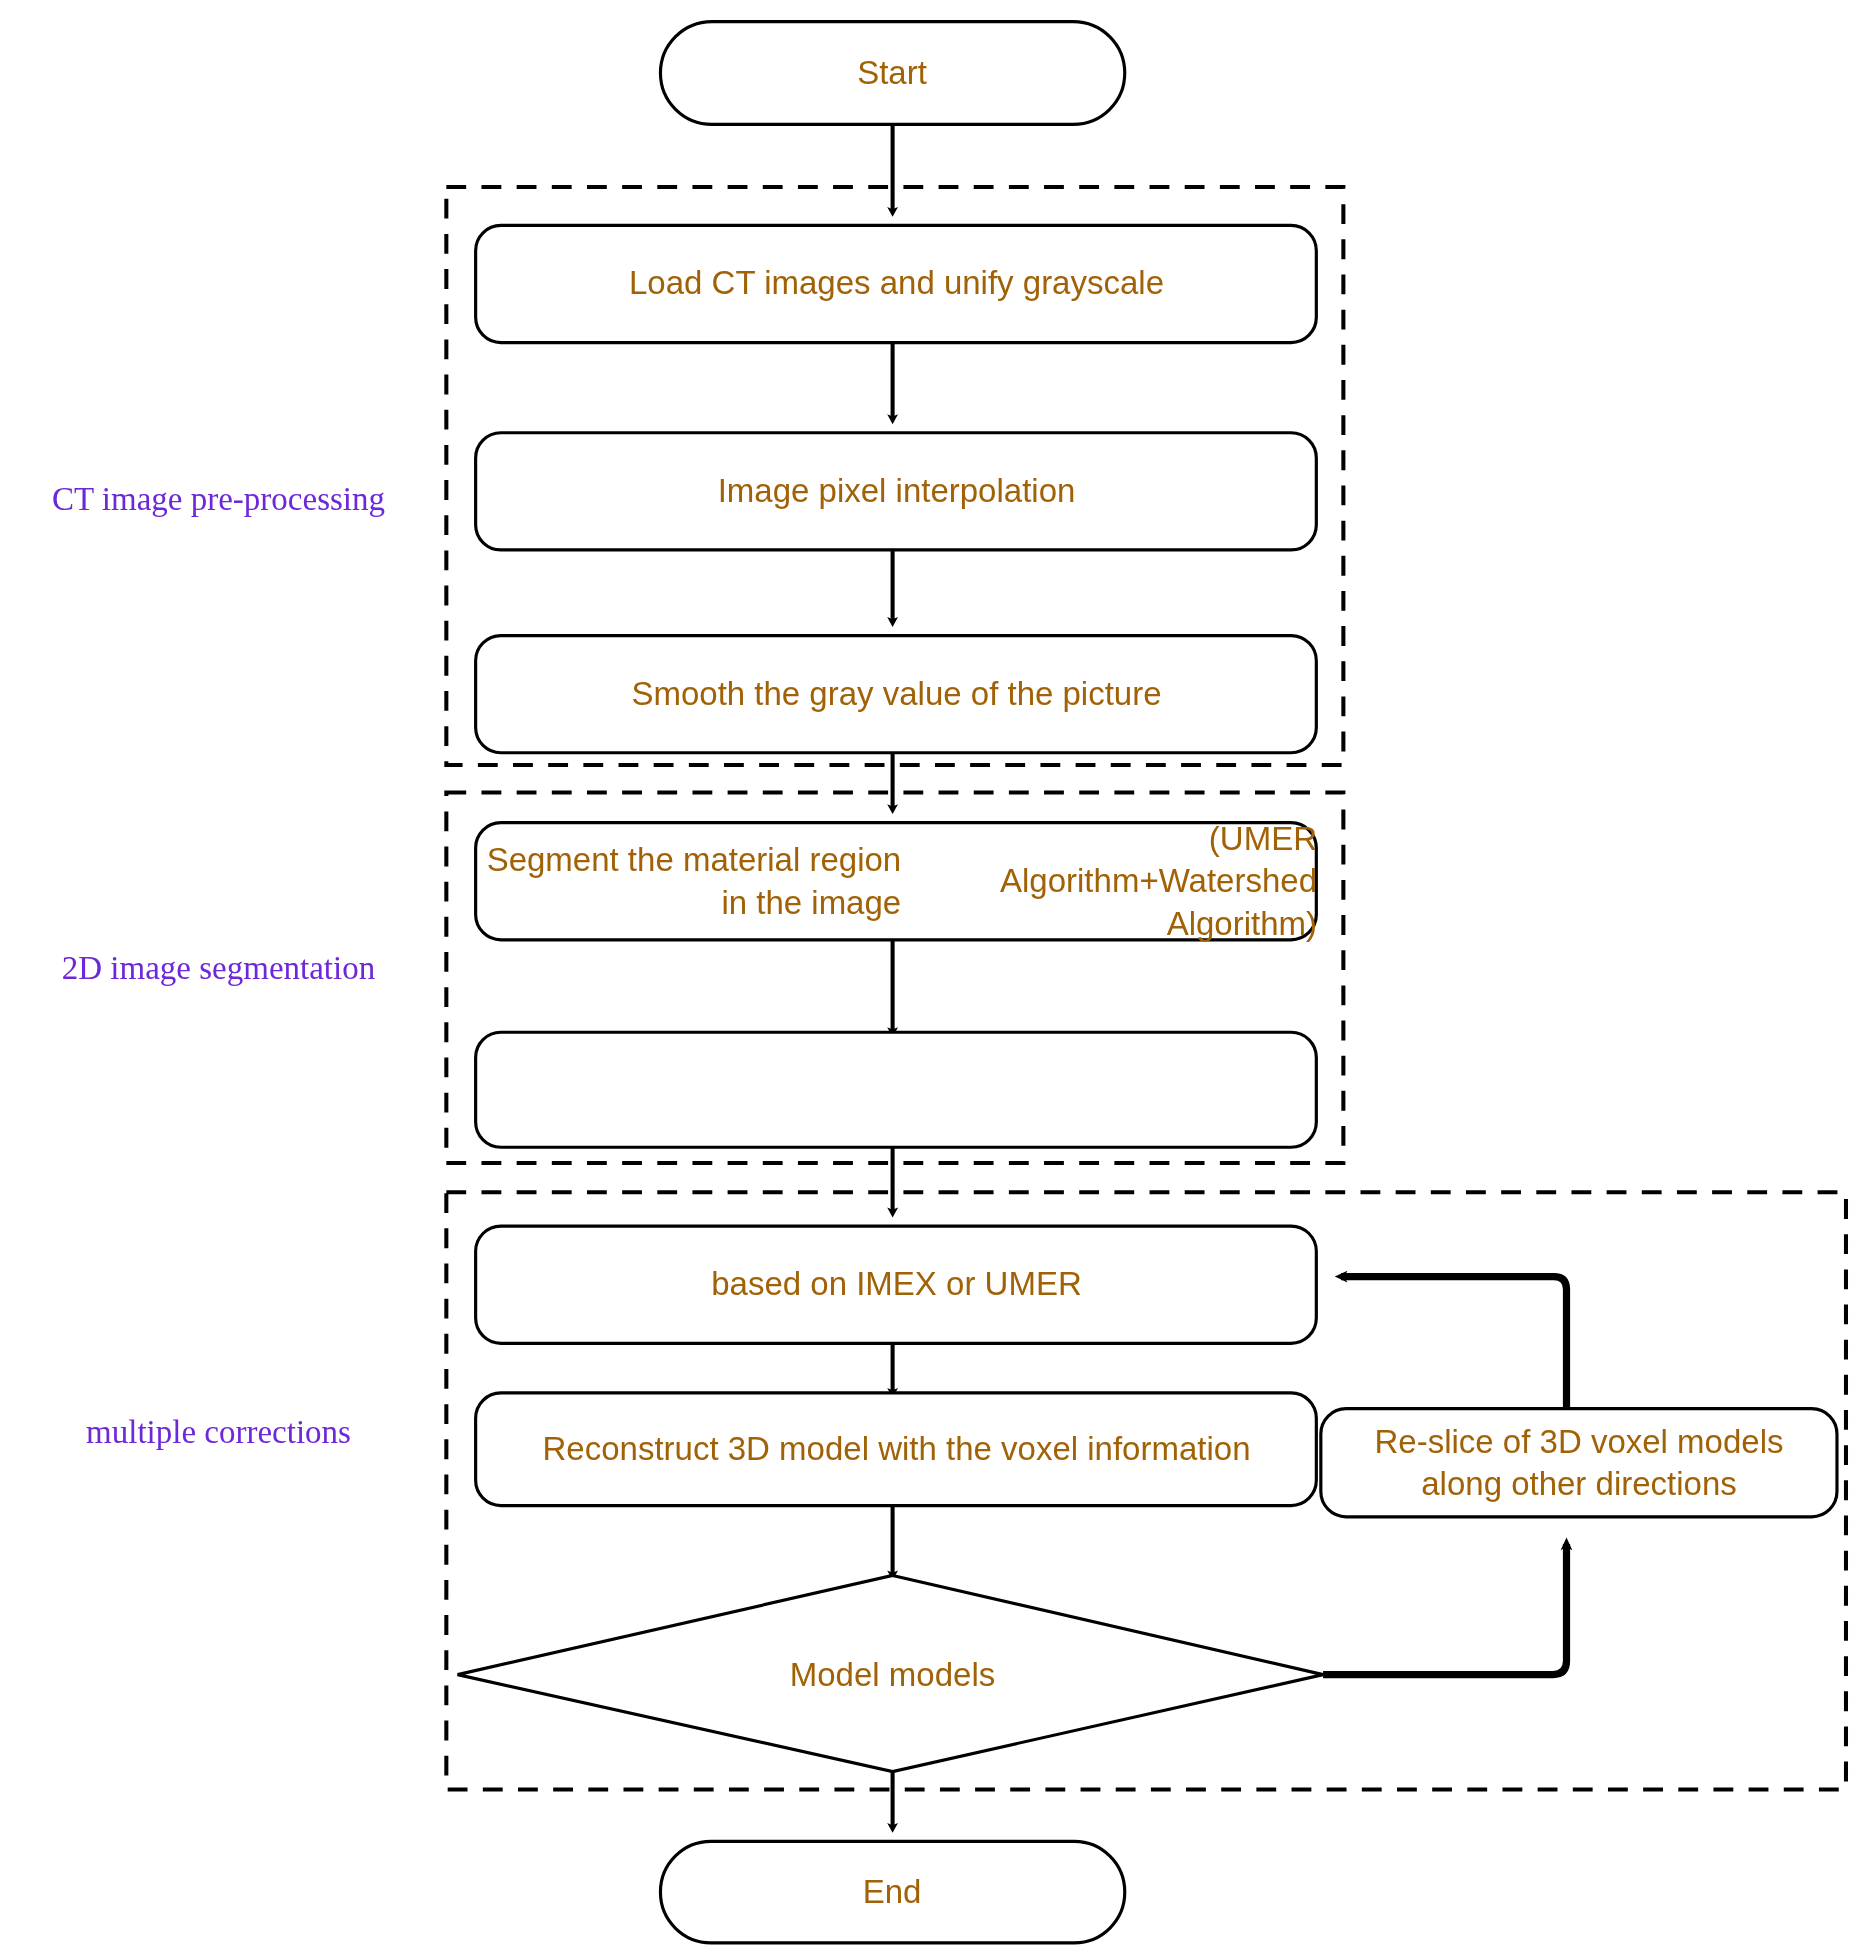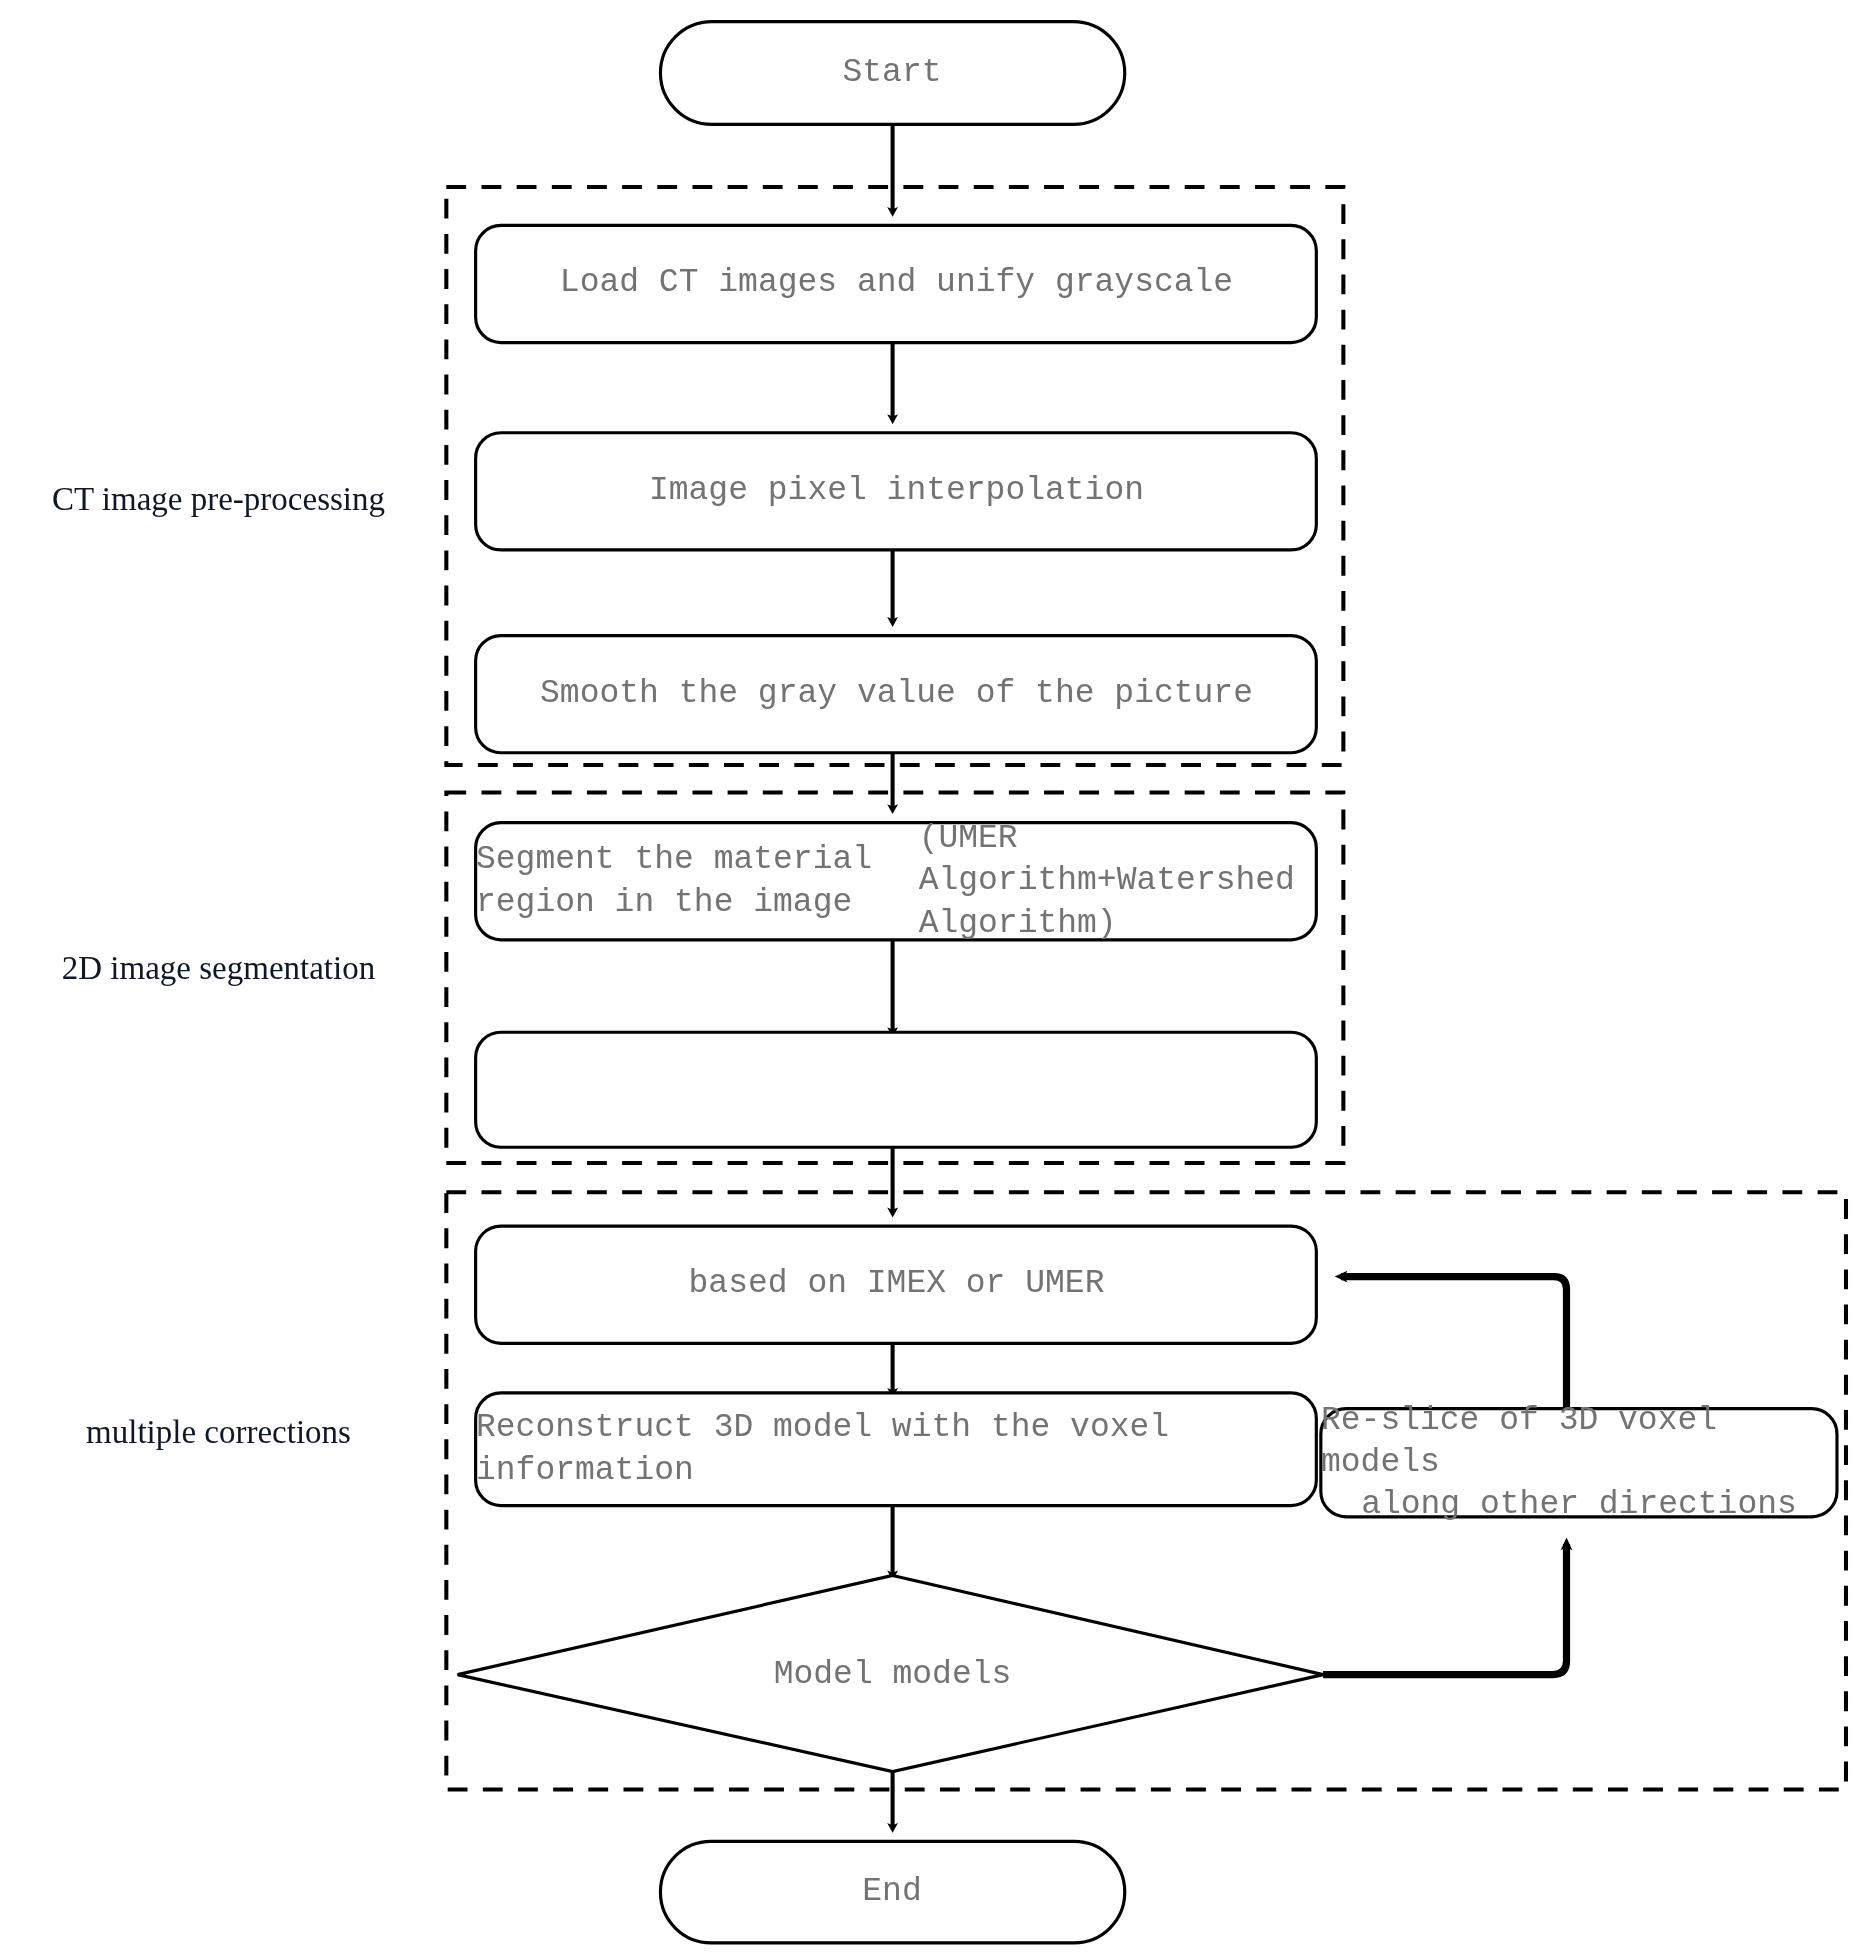--- a/index.html
+++ b/index.html
@@ -2,30 +2,30 @@
 <html style="font-size:7.2px"><head>
 <meta charset="utf-8">
 <style>
   html,body{margin:0;padding:0;background:#ffffff;}
   body{font-family:"Liberation Serif","DejaVu Serif",serif;color:#000;}
   #page{position:relative;width:1874px;height:1955px;background:#fff;overflow:hidden;}
   svg.layer{position:absolute;left:0;top:0;width:1874px;height:1955px;}
 
   .node-label{
     position:absolute;display:flex;align-items:center;justify-content:center;
-    text-align:left;line-height:1.28;color:#737373;
-    font-family:Liberation Mono, monospace;
+    text-align:right;line-height:1.28;color:#a16207;
+    font-family:Liberation Sans, sans-serif;
     pointer-events:none;
   }
   .term-label{font-size:33px;}
   .proc-label{font-size:33px;}
   .dec-label{font-size:33px;}
   .section-label{
     position:absolute;text-align:center;font-size:33px;line-height:1.3;
-    font-family:"Liberation Serif","DejaVu Serif",serif;color:#0f172a;
+    font-family:"Liberation Serif","DejaVu Serif",serif;color:#6d28d9;
   }
 </style>
 </head>
 <body>
 
 <div id="page">
 
   <svg class="layer" viewBox="0 0 4157 4337">
     <defs>
       <marker id="arrow" markerWidth="26" markerHeight="26" refX="12" refY="13" orient="auto" markerUnits="userSpaceOnUse">

